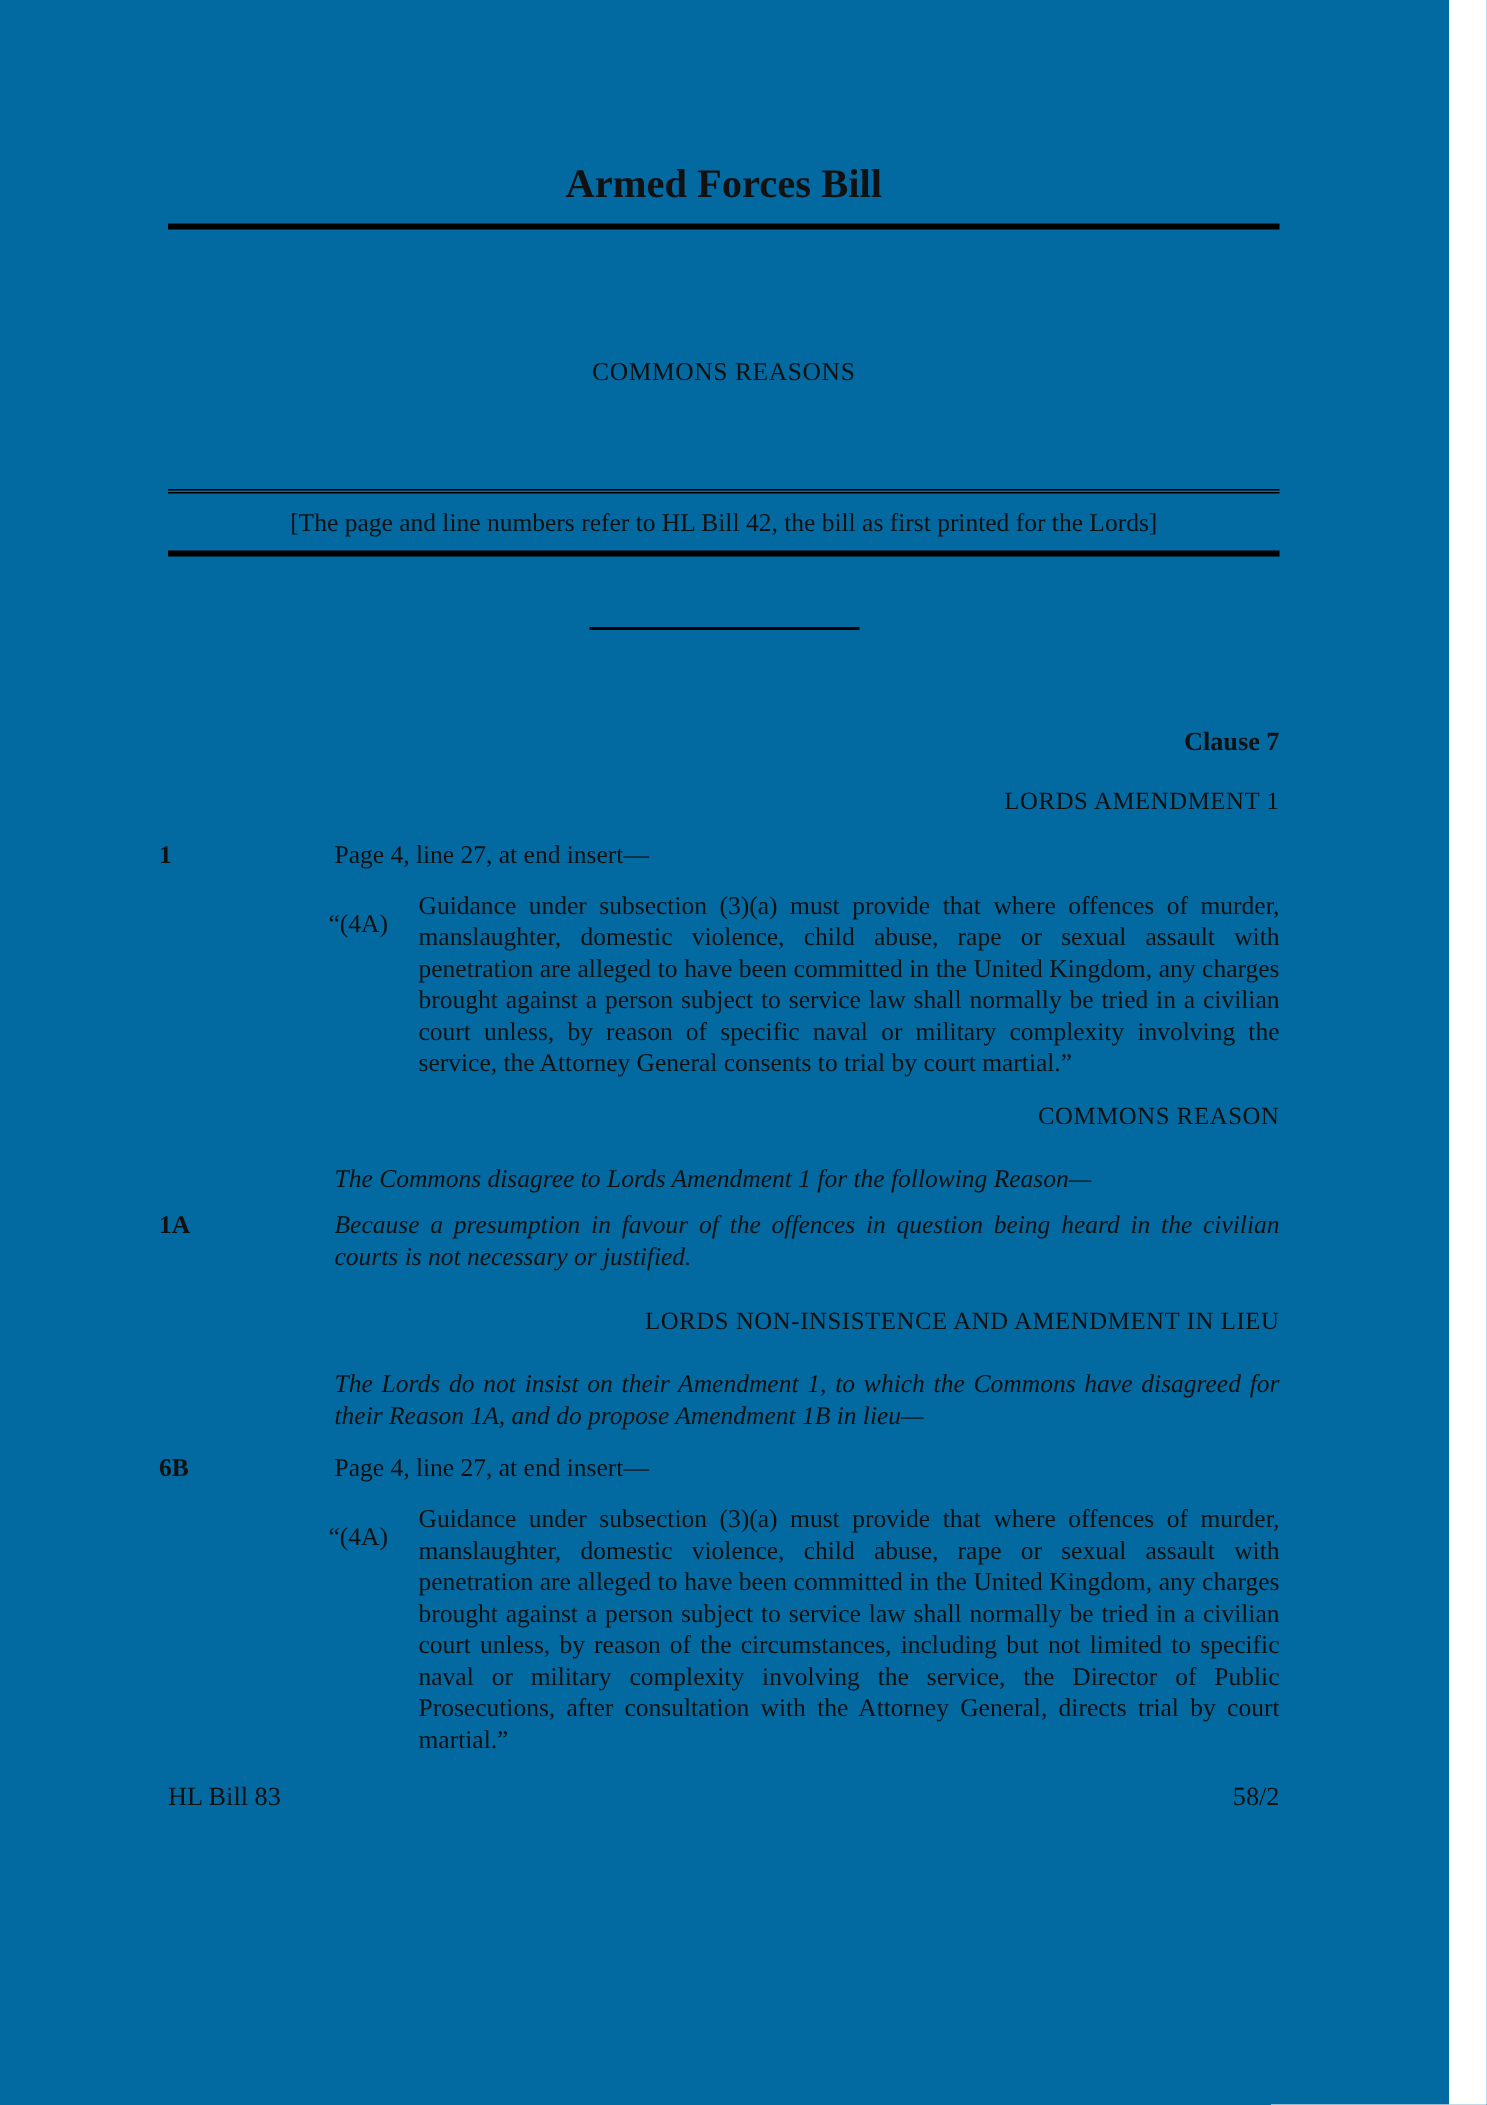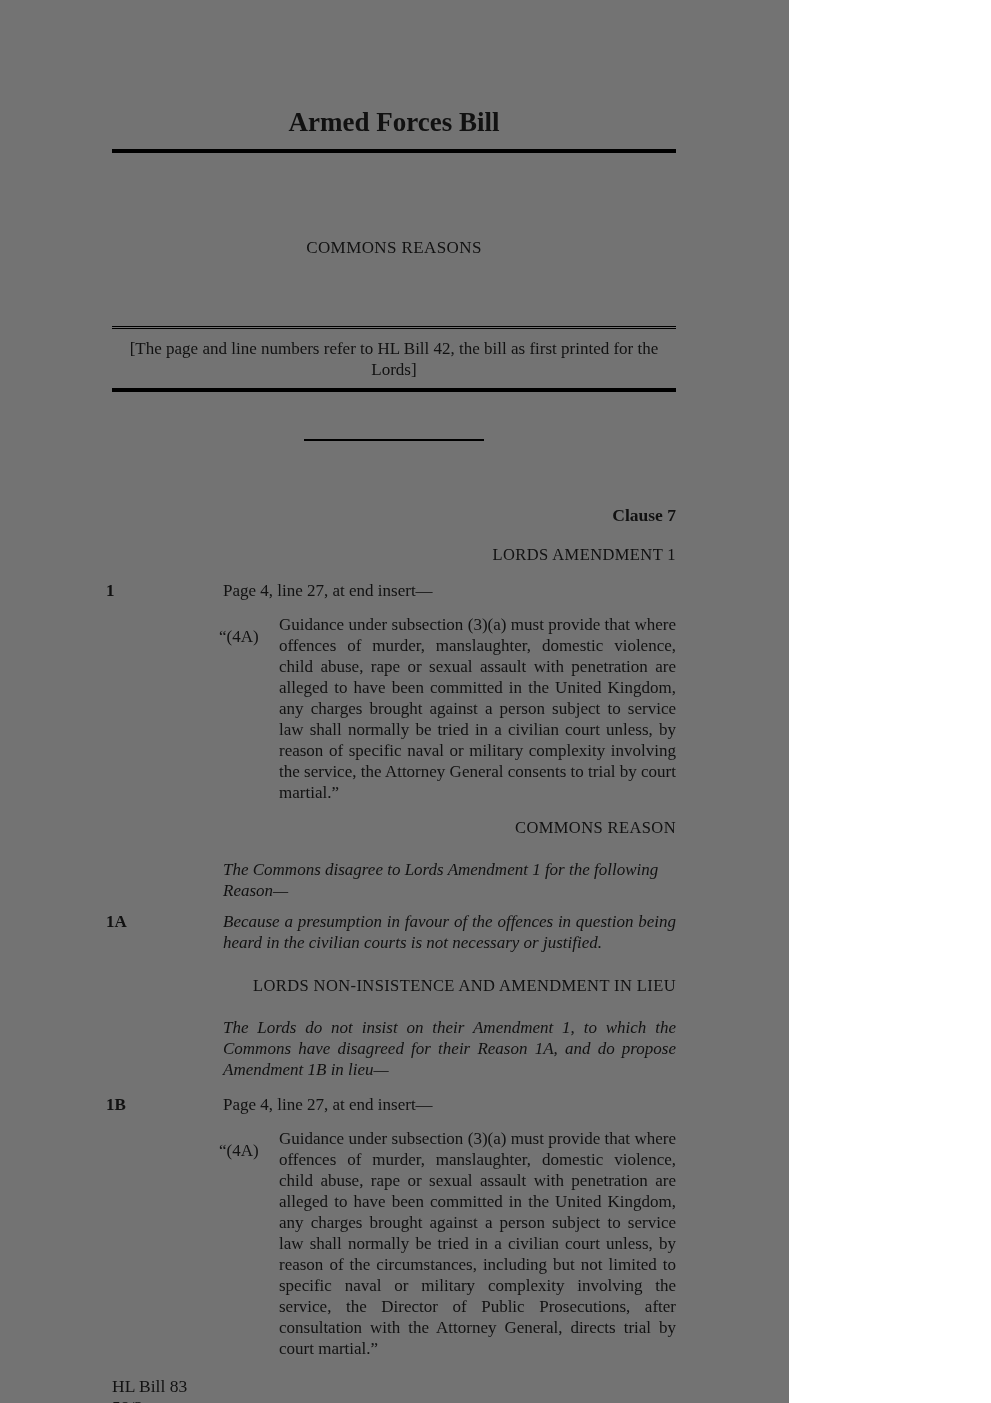--- a/index.html
+++ b/index.html
@@ -1,21 +1,21 @@
 <!DOCTYPE html>
 <html><head>
 <meta charset="utf-8">
 <style>
   * { margin: 0; padding: 0; box-sizing: border-box; }
   html, body { background: #ffffff; }
   .page {
     position: relative;
-    width: 789px;
+    width: 966px;
     height: 1403px;
-    background: #737373;
+    background: #0369a1;
     font-family: "Liberation Serif", "DejaVu Serif", serif;
     color: #111111;
     overflow: hidden;
   }
   .content {
     padding-left: 112px;
     padding-right: 113px;
   }
   
   .title-rule {
@@ -114,21 +114,20 @@
     font-size: 17px;
     line-height: 21px;
     font-style: italic;
   }
   .footer {
     margin-top: 17px;
     display: flex;
     justify-content: space-between;
     font-size: 17.5px;
     line-height: 21px;
-    flex-direction: column;
   }
 </style>
 </head>
 <body>
 
 <div class="page">
   <div class="content">
 
     <h1 class="doc-title">Armed Forces Bill</h1>
     <div class="title-rule"></div>
@@ -164,21 +163,21 @@
     <div class="item item-1a justify italic">
       <span class="num" style="font-style:normal;">1A</span>
       <span>Because a presumption in favour of the offences in question being heard in the civilian courts is not necessary or justified.</span>
     </div>
 
     <div class="caps-heading h-non-insistence">LORDS NON-INSISTENCE AND AMENDMENT IN LIEU</div>
 
     <div class="intro-line justify">The Lords do not insist on their Amendment 1, to which the Commons have disagreed for their Reason 1A, and do propose Amendment 1B in lieu—</div>
 
     <div class="item item-1b">
-      <span class="num">1B</span>
+      <span class="num">6B</span>
       <span>Page 4, line 27, at end insert—</span>
     </div>
 
     <div class="quote-block justify">
       <span class="q-label">“(4A)</span>
       <span>Guidance under subsection (3)(a) must provide that where offences of murder, manslaughter, domestic violence, child abuse, rape or sexual assault with penetration are alleged to have been committed in the United Kingdom, any charges brought against a person subject to service law shall normally be tried in a civilian court unless, by reason of the circumstances, including but not limited to specific naval or military complexity involving the service, the Director of Public Prosecutions, after consultation with the Attorney General, directs trial by court martial.”</span>
     </div>
 
     <div class="footer">
       <span>HL Bill 83</span>

